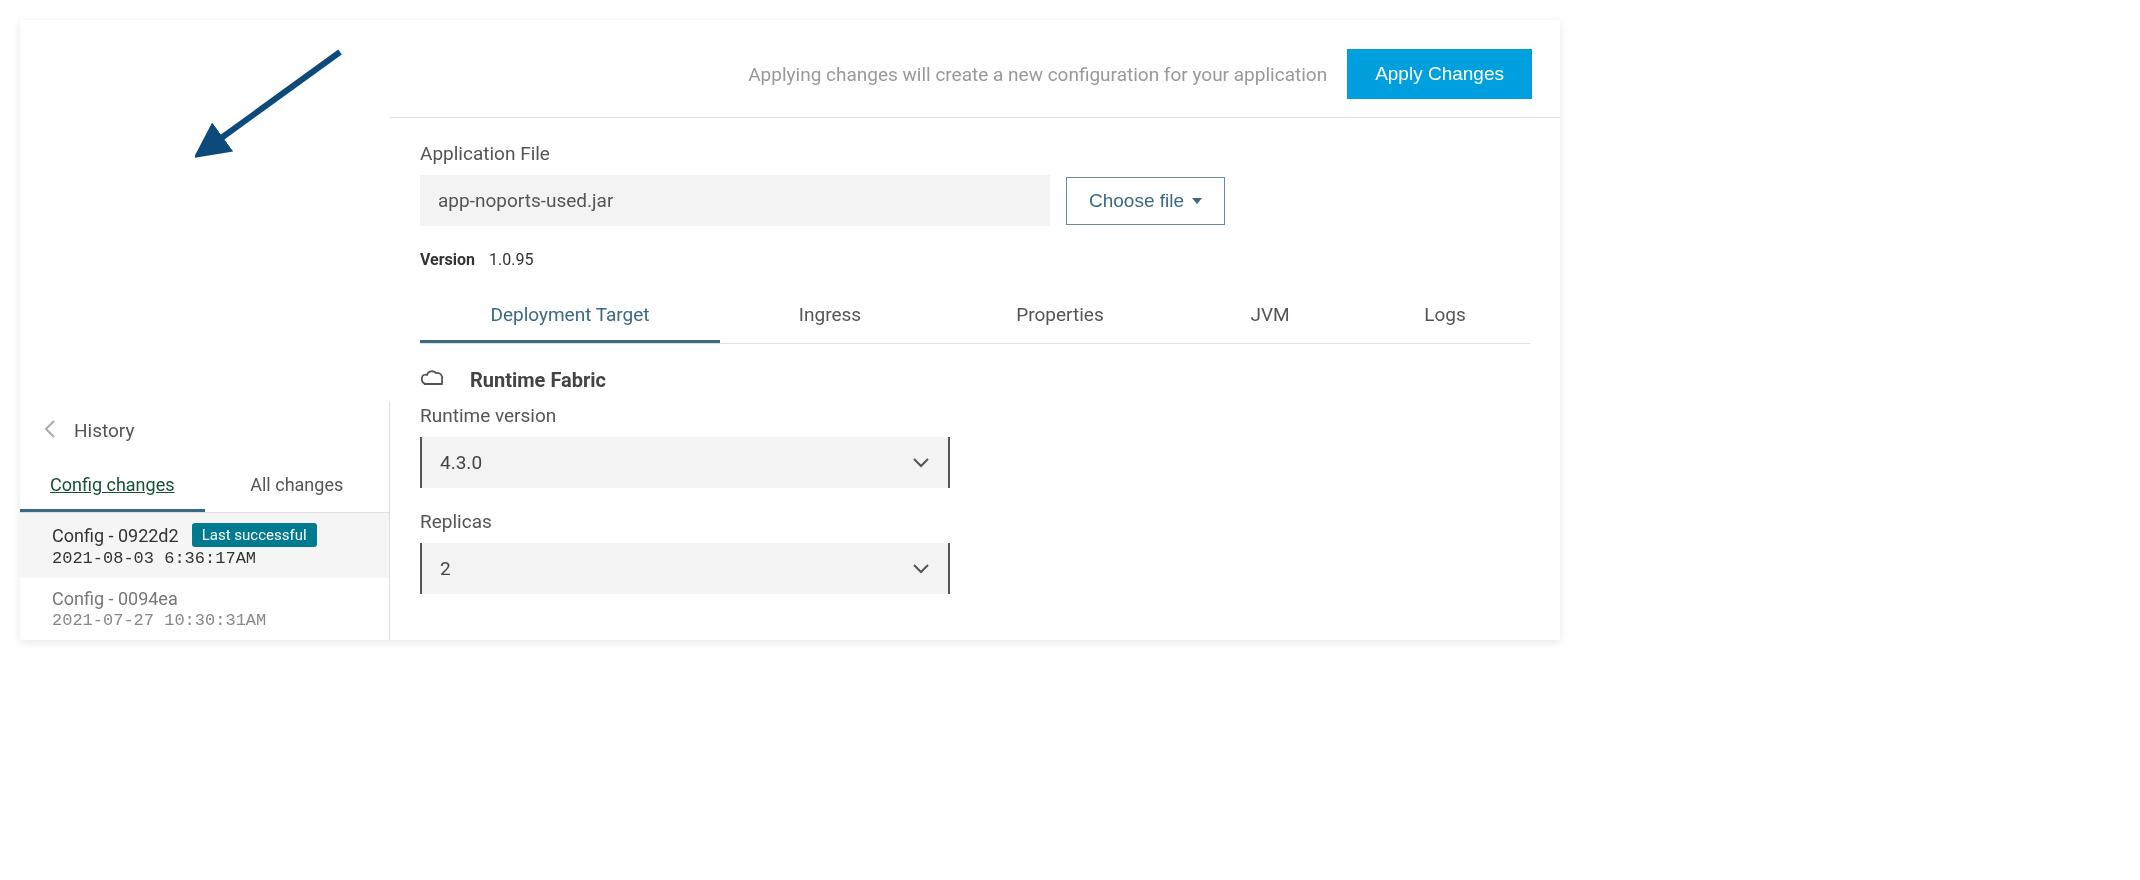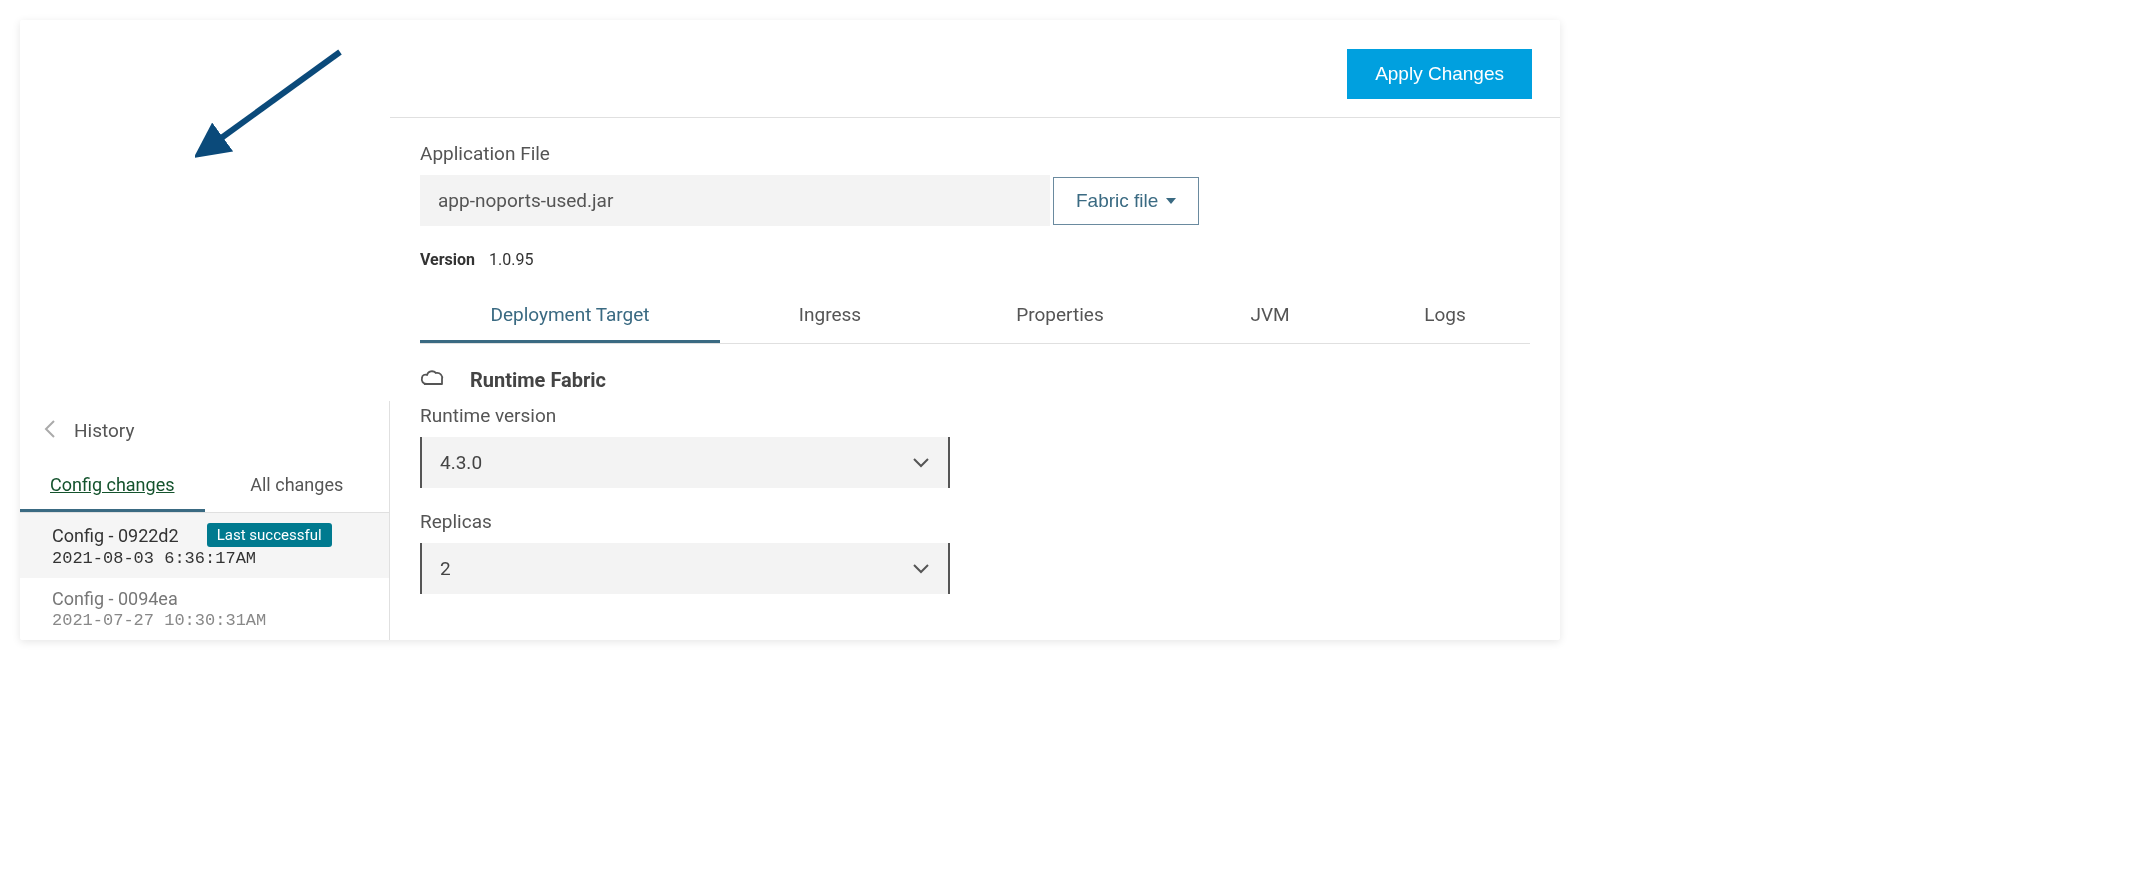--- a/index.html
+++ b/index.html
@@ -70,21 +70,21 @@
     .history-item {
       padding: 10px 20px 10px 32px;
       border-bottom: none;
     }
     .history-item.selected {
       background: #f5f5f5;
     }
     .history-item-header {
       display: flex;
       align-items: center;
-      gap: 28px;
+      gap: 13px;
       margin-bottom: 2px;
     }
     .history-item-name {
       font-size: 18px;
       color: #333;
       font-weight: 400;
     }
     .history-item.unselected .history-item-name {
       color: #777;
     }
@@ -135,21 +135,21 @@
     }
     .field-label {
       font-size: 19px;
       color: #555;
       margin-bottom: 10px;
       display: block;
     }
     .file-row {
       display: flex;
       align-items: center;
-      gap: 3px;
+      gap: 16px;
       margin-bottom: 24px;
     }
     .file-display {
       background: #f3f3f3;
       padding: 14px 18px;
       font-size: 19px;
       color: #555;
       width: 630px;
     }
     .choose-file-btn {
@@ -284,29 +284,30 @@
         <div class="history-item-header">
           <span class="history-item-name">Config - 0094ea</span>
         </div>
         <div class="history-item-date">2021-07-27 10:30:31AM</div>
       </div>
     </div>
   </div>
 
   <div class="main">
     <div class="topbar">
+      <span class="topbar-text">Applying changes will create a new configuration for your application</span>
       <button class="apply-btn">Apply Changes</button>
     </div>
 
     <div class="content">
       <label class="field-label">Application File</label>
       <div class="file-row">
         <div class="file-display">app-noports-used.jar</div>
         <button class="choose-file-btn">
-          <span>Fabric file</span>
+          <span>Choose file</span>
           <span class="caret-down"></span>
         </button>
       </div>
 
       <div class="version-row">
         <span class="version-label">Version</span>
         <span>1.0.95</span>
       </div>
 
       <div class="config-tabs">

